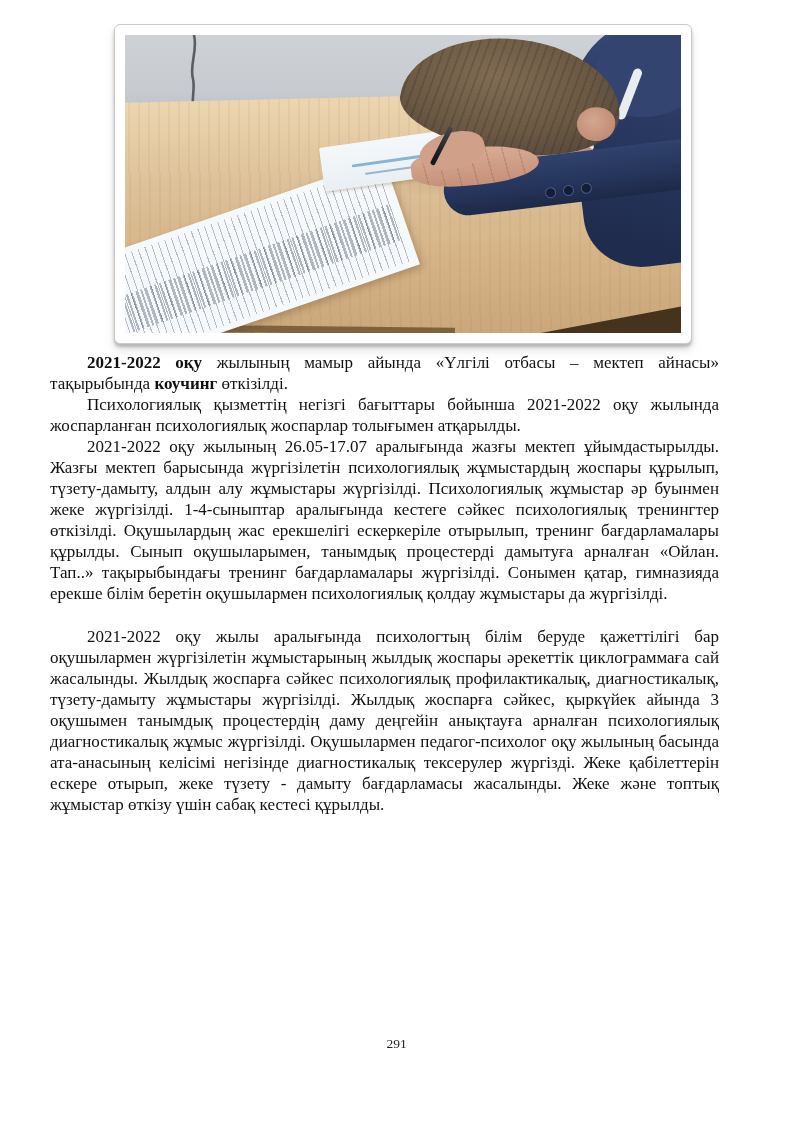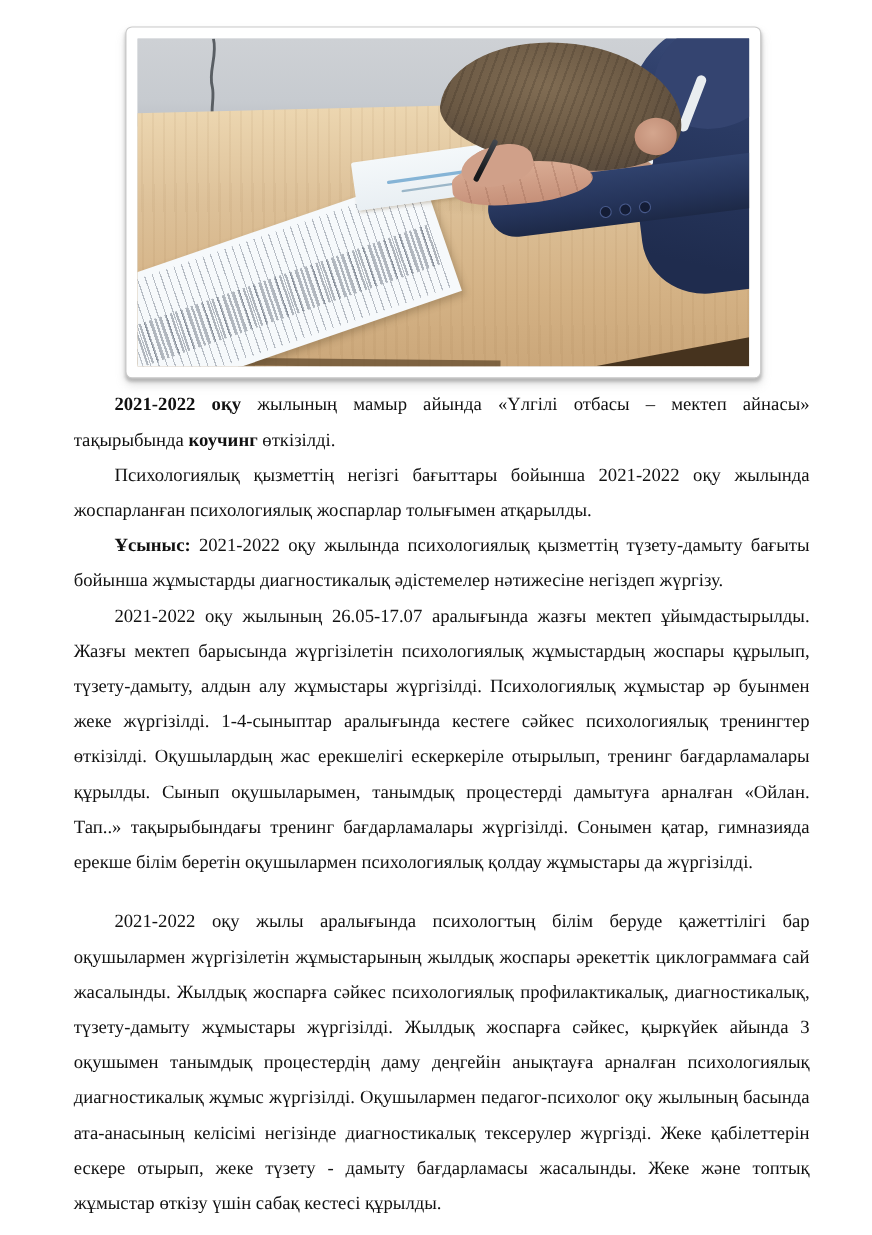--- a/index.html
+++ b/index.html
@@ -87,22 +87,22 @@
   .hand-flat::after { content:""; position:absolute; inset:0; border-radius:inherit;
           background:repeating-linear-gradient(80deg, rgba(150,100,80,.30) 0 1.5px, transparent 1.5px 16px); }
   .hand-pen { position:absolute; left:294px; top:98px; width:66px; height:36px;
           transform:rotate(-16deg); background:#d0a089; border-radius:50% 50% 42% 58%; }
   .pen { position:absolute; left:314px; top:90px; width:5px; height:42px;
           transform:rotate(27deg); border-radius:2px;
           background:linear-gradient(180deg,#44484e 0%, #17191c 80%); }
 
   
   .text-block {
-    position:absolute; left:67px; top:352px; width:669px;
-    font-size:17px; line-height:32px; text-align:justify;
+    position:absolute; left:50px; top:352px; width:669px;
+    font-size:17px; line-height:21px; text-align:justify;
   }
   .text-block p { margin:0; text-indent:37px; }
   .text-block p.sp { margin-top:22px; }
   .text-block .b { font-weight:bold; }
 
   .page-number {
     position:absolute; left:0; top:1036px; width:100%;
     text-align:center; font-size:13.5px; color:#222;
   }
 </style>
@@ -144,19 +144,19 @@
         </div>
       <div class="hand-flat"></div>
       <div class="hand-pen"></div>
       <div class="pen"></div>
     </div>
   </div>
 
   <div class="text-block" id="paragraphs">
       <p><span class="b">2021-2022 оқу</span><span> жылының мамыр айында «Үлгілі отбасы – мектеп айнасы» тақырыбында </span><span class="b">коучинг</span><span> өткізілді.</span></p>
       <p><span>Психологиялық қызметтің негізгі бағыттары бойынша 2021-2022 оқу жылында жоспарланған психологиялық жоспарлар толығымен атқарылды.</span></p>
-      <p><span class="b">Ұсыныс:</span><span> 2021-2022 оқу жылында психологиялық қызметтің түзету-дамыту бағыты бойынша жұмыстарды диагностикалық әдістемелер нәтижесіне негіздеп жүргізу.</span></p>
       <p><span>2021-2022 оқу жылының 26.05-17.07 аралығында жазғы мектеп ұйымдастырылды. Жазғы мектеп барысында жүргізілетін психологиялық жұмыстардың жоспары құрылып, түзету-дамыту, алдын алу жұмыстары жүргізілді. Психологиялық жұмыстар әр буынмен жеке жүргізілді. 1-4-сыныптар аралығында кестеге сәйкес психологиялық тренингтер өткізілді. Оқушылардың жас ерекшелігі ескеркеріле отырылып, тренинг бағдарламалары құрылды. Сынып оқушыларымен, танымдық процестерді дамытуға арналған «Ойлан. Тап..» тақырыбындағы тренинг бағдарламалары жүргізілді. Сонымен қатар, гимназияда ерекше білім беретін оқушылармен психологиялық қолдау жұмыстары да жүргізілді.</span></p>
       <p class="sp"><span>2021-2022 оқу жылы аралығында психологтың білім беруде қажеттілігі бар оқушылармен жүргізілетін жұмыстарының жылдық жоспары әрекеттік циклограммаға сай жасалынды. Жылдық жоспарға сәйкес психологиялық профилактикалық, диагностикалық, түзету-дамыту жұмыстары жүргізілді. Жылдық жоспарға сәйкес, қыркүйек айында 3 оқушымен танымдық процестердің даму деңгейін анықтауға арналған психологиялық диагностикалық жұмыс жүргізілді. Оқушылармен педагог-психолог оқу жылының басында ата-анасының келісімі негізінде диагностикалық тексерулер жүргізді. Жеке қабілеттерін ескере отырып, жеке түзету - дамыту бағдарламасы жасалынды. Жеке және топтық жұмыстар өткізу үшін сабақ кестесі құрылды.</span></p>
     </div>
 
+  <div class="page-number">291</div>
 
 </div>
 
 </body></html>

